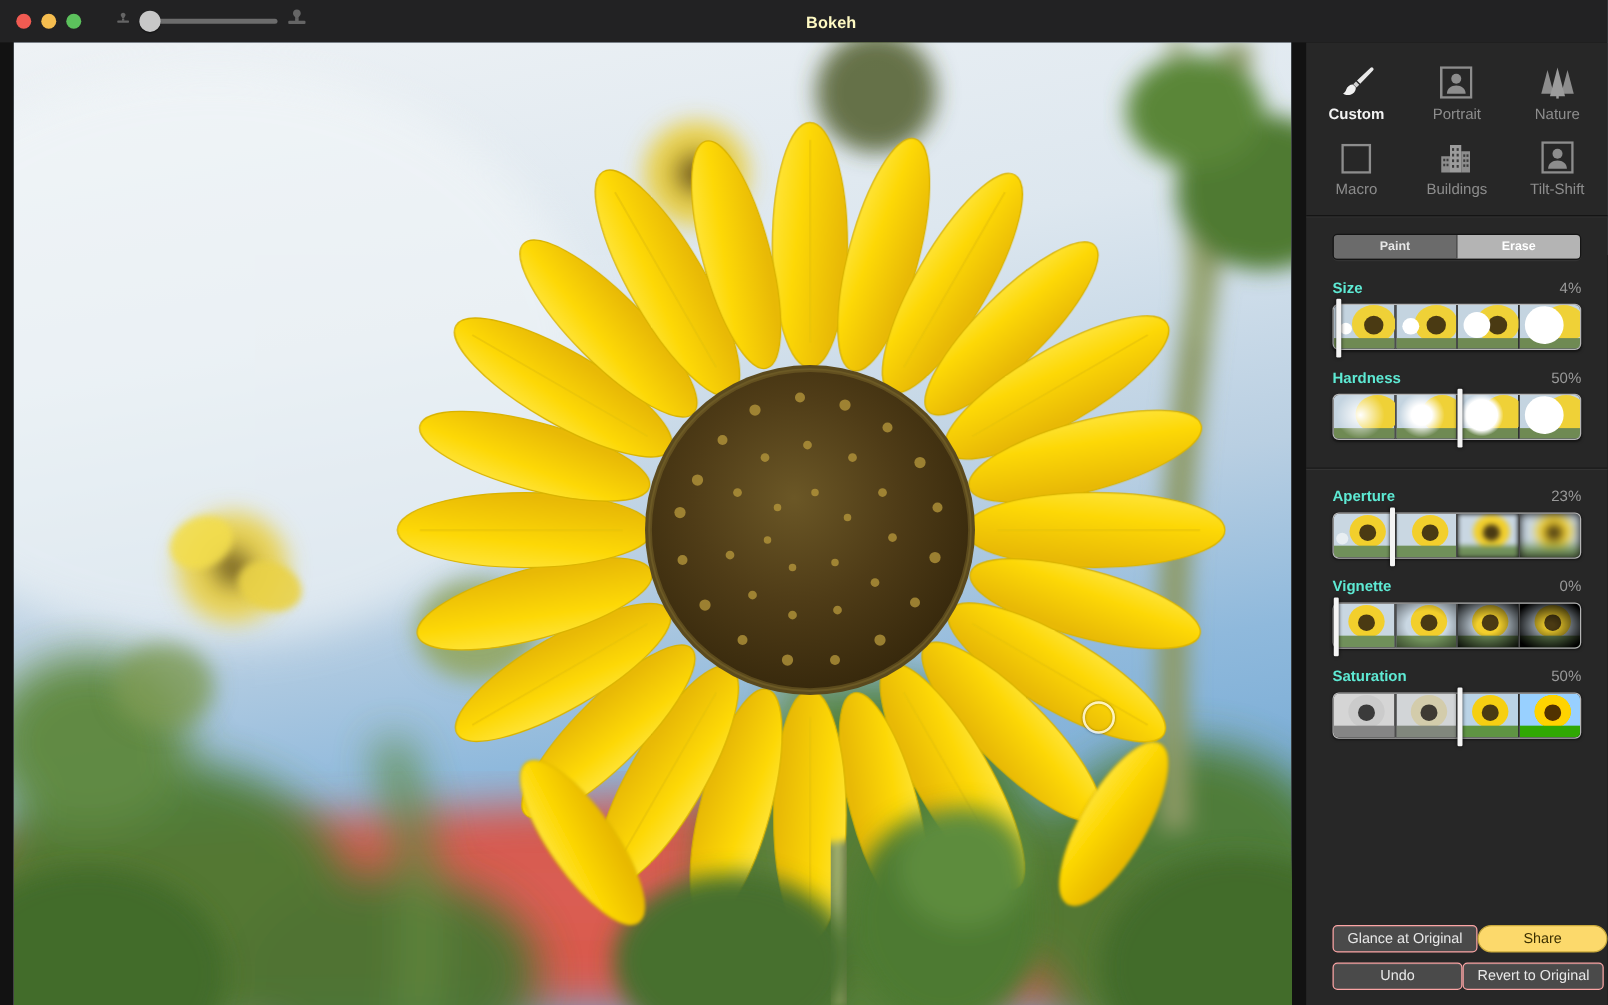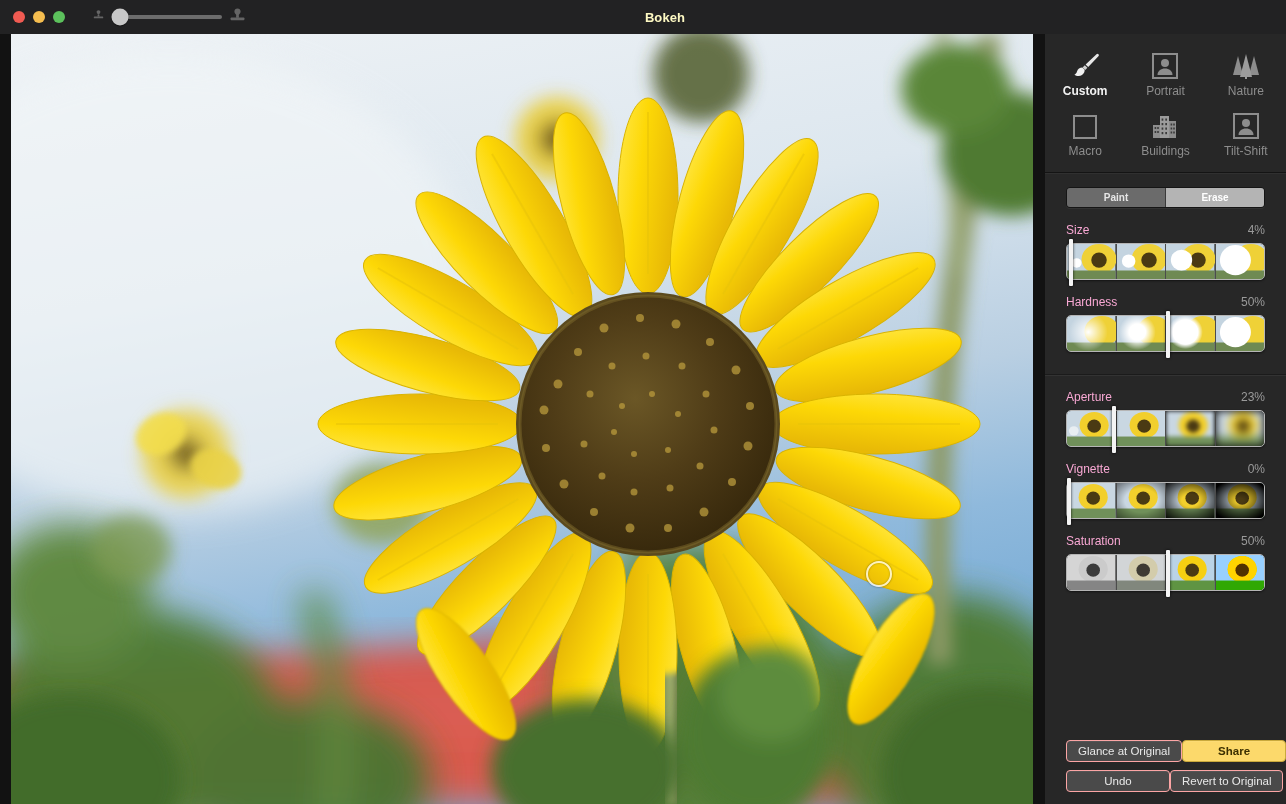--- a/index.html
+++ b/index.html
@@ -94,21 +94,21 @@
   }
   .seg.sel { background:#b4b4b4; color:#ffffff; }
   .seg + .seg { border-left:1px solid #3a3a3a; }
 
   .slider-group { padding:0 21px; }
   .slider-block { margin-top:15px; }
   .slider-head {
     display:flex; justify-content:space-between; align-items:baseline;
     margin-bottom:6px;
   }
-  .slider-label { font-size:12px; color:#f9a8d4; }
+  .slider-label { font-size:12px; color:#5eead4;font-weight:bold; }
   .slider-value { font-size:12px; color:#9a9a9a; }
 
   .ramp {
     position:relative; height:37px; border-radius:5px;
     border:1px solid #b5b5b5;
     background:#111; overflow:visible;
     box-shadow:0 1px 2px rgba(0,0,0,.5);
   }
   .ramp .inner { position:absolute; inset:0; border-radius:4px; overflow:hidden; display:flex; }
   .ramp .cell { flex:1; position:relative; overflow:hidden; }
@@ -129,21 +129,21 @@
   .btnrow { display:flex; justify-content:space-between; margin-top:8px; }
   .btn {
     height:22px; padding:0 11px; border-radius:4px;
     display:flex; align-items:center; justify-content:center;
     font-size:11.5px; color:#e8e8e8;
     background:#4a4a4a;
     border:1px solid #fca5a5;
     box-shadow:0 1px 0 rgba(255,255,255,.06) inset;
     white-space:nowrap;
   }
-  .btn.accent { background:#fcd96b; color:#3c3000; border-color:#c9a93c; font-weight:bold; }
+  .btn.accent { background:#fcd96b; color:#3c3000; border-color:#c9a93c; font-weight:normal;border-radius:11px; }
   .btn.wide { min-width:104px; }
 </style>
 </head>
 <body>
 
 <div class="app">
 
   <div class="titlebar">
     <div class="traffic">
       <span class="tl red"></span>

